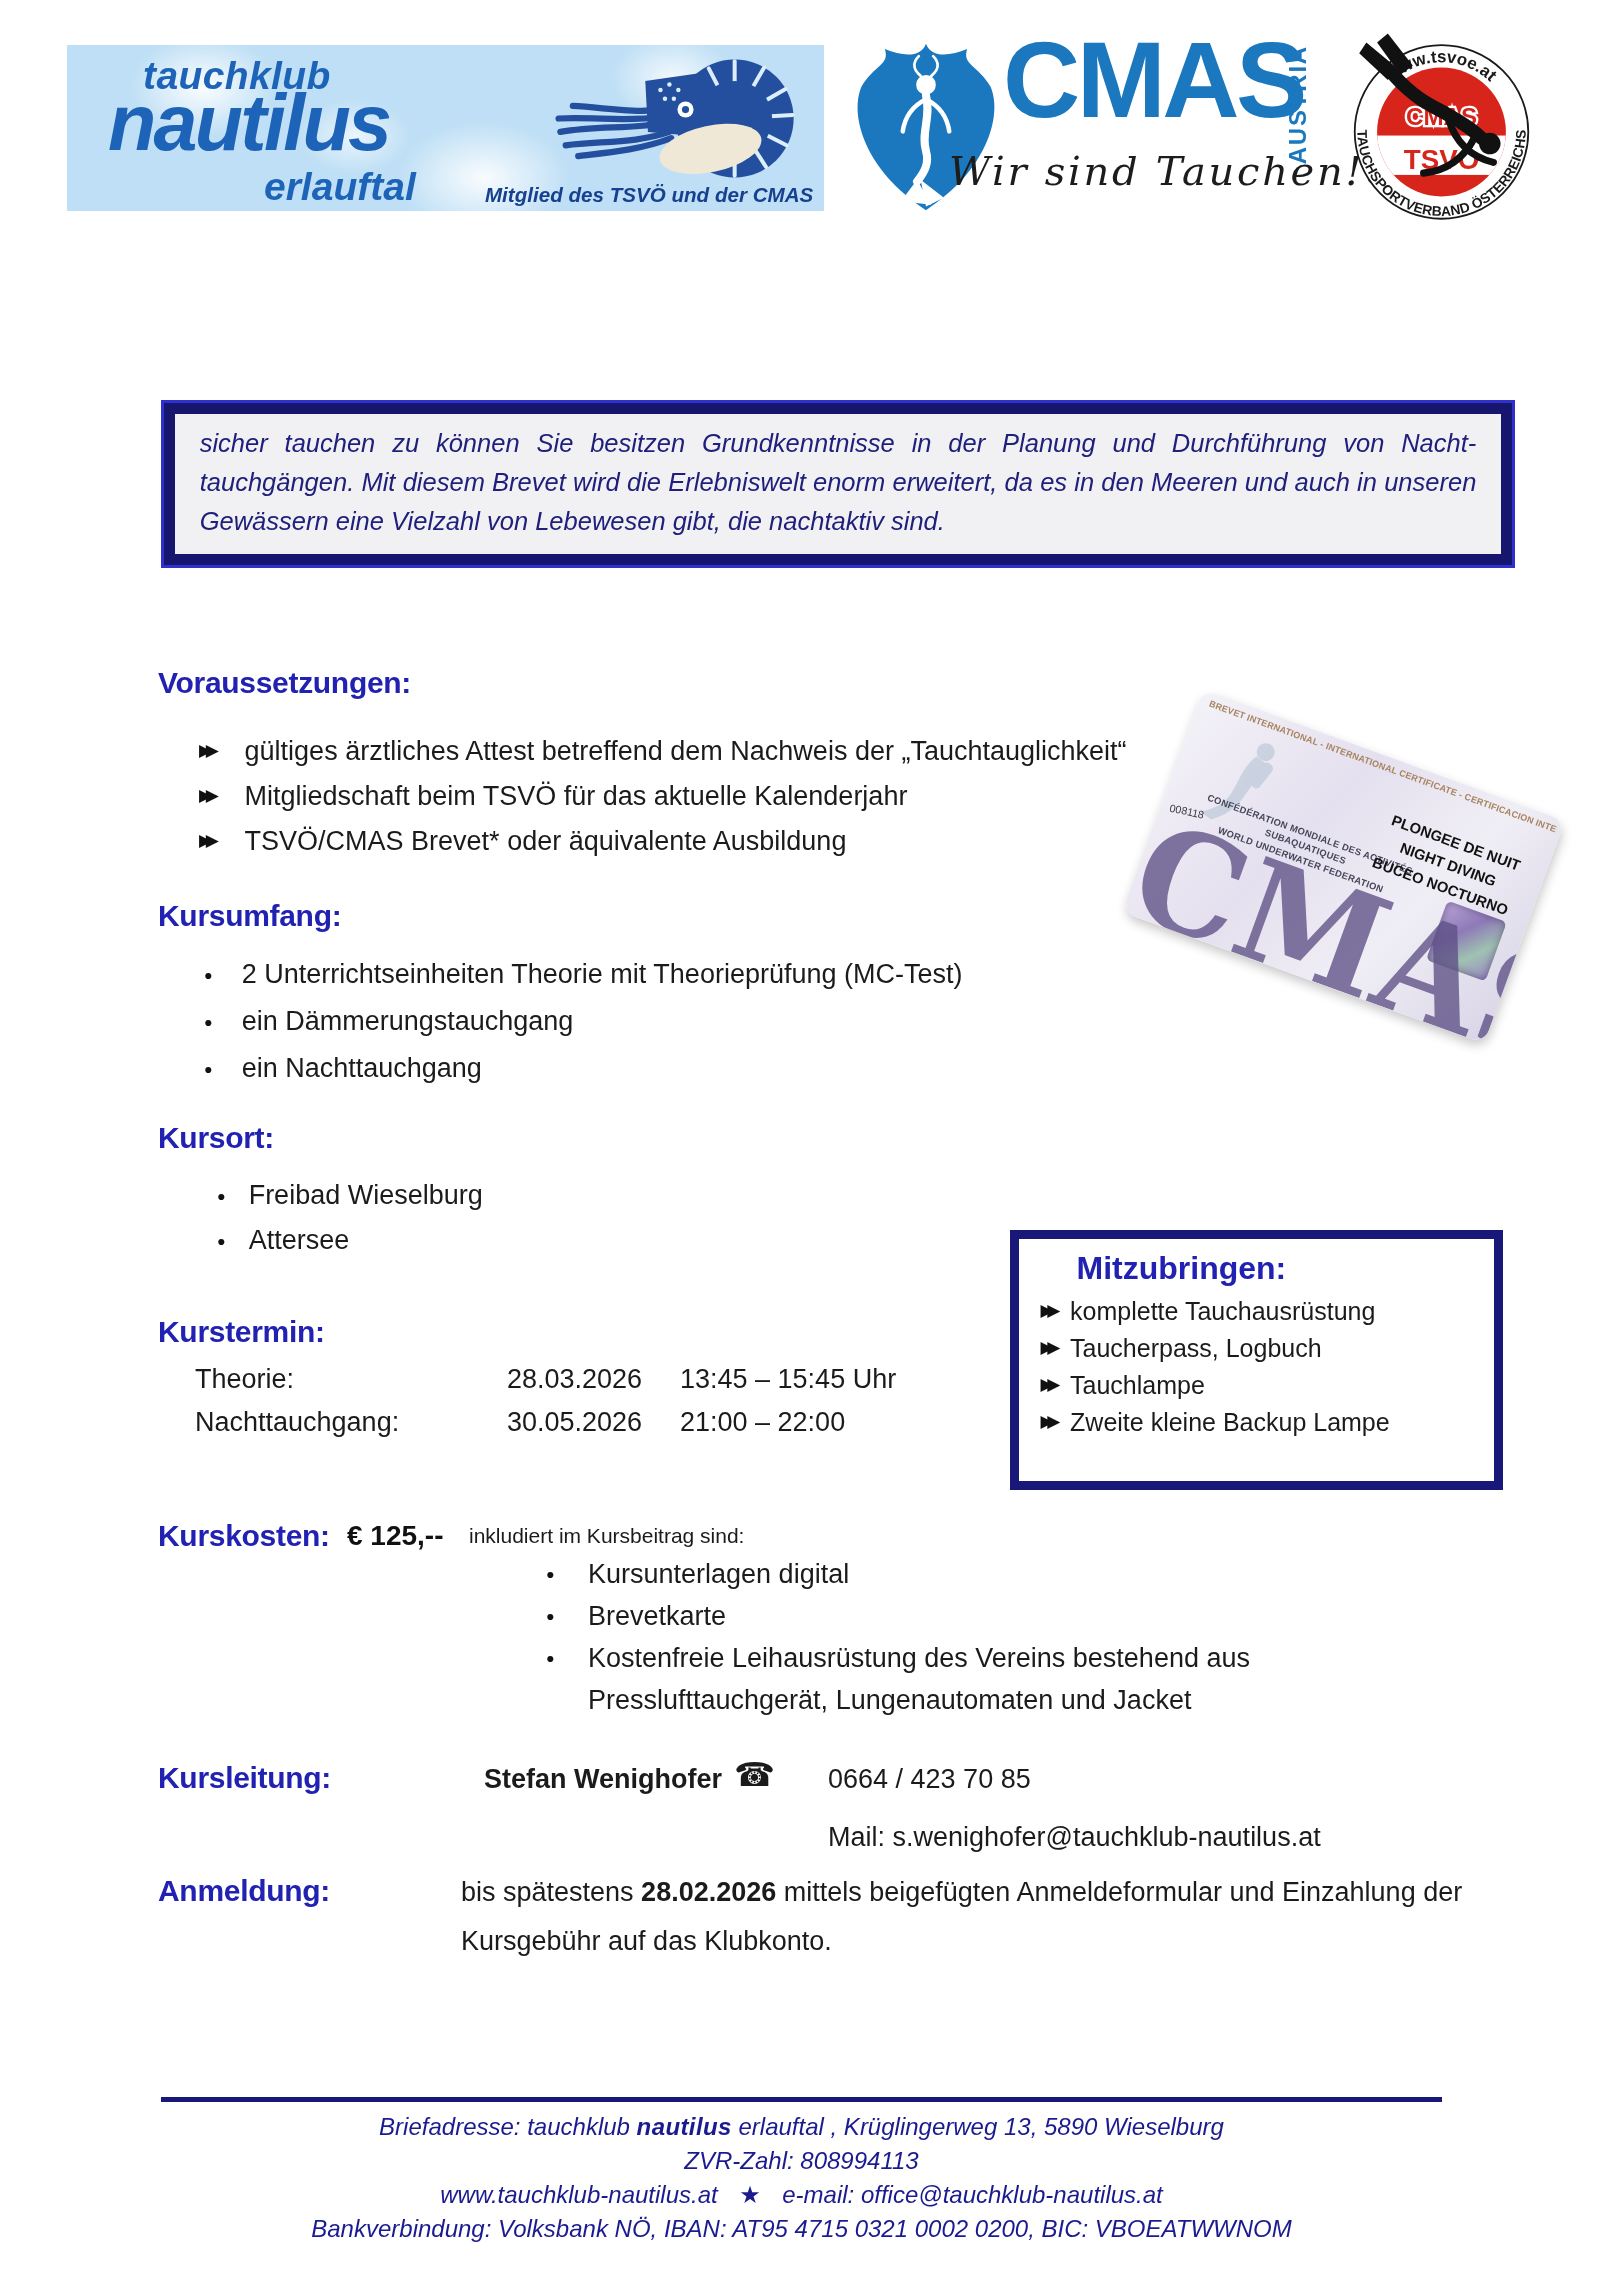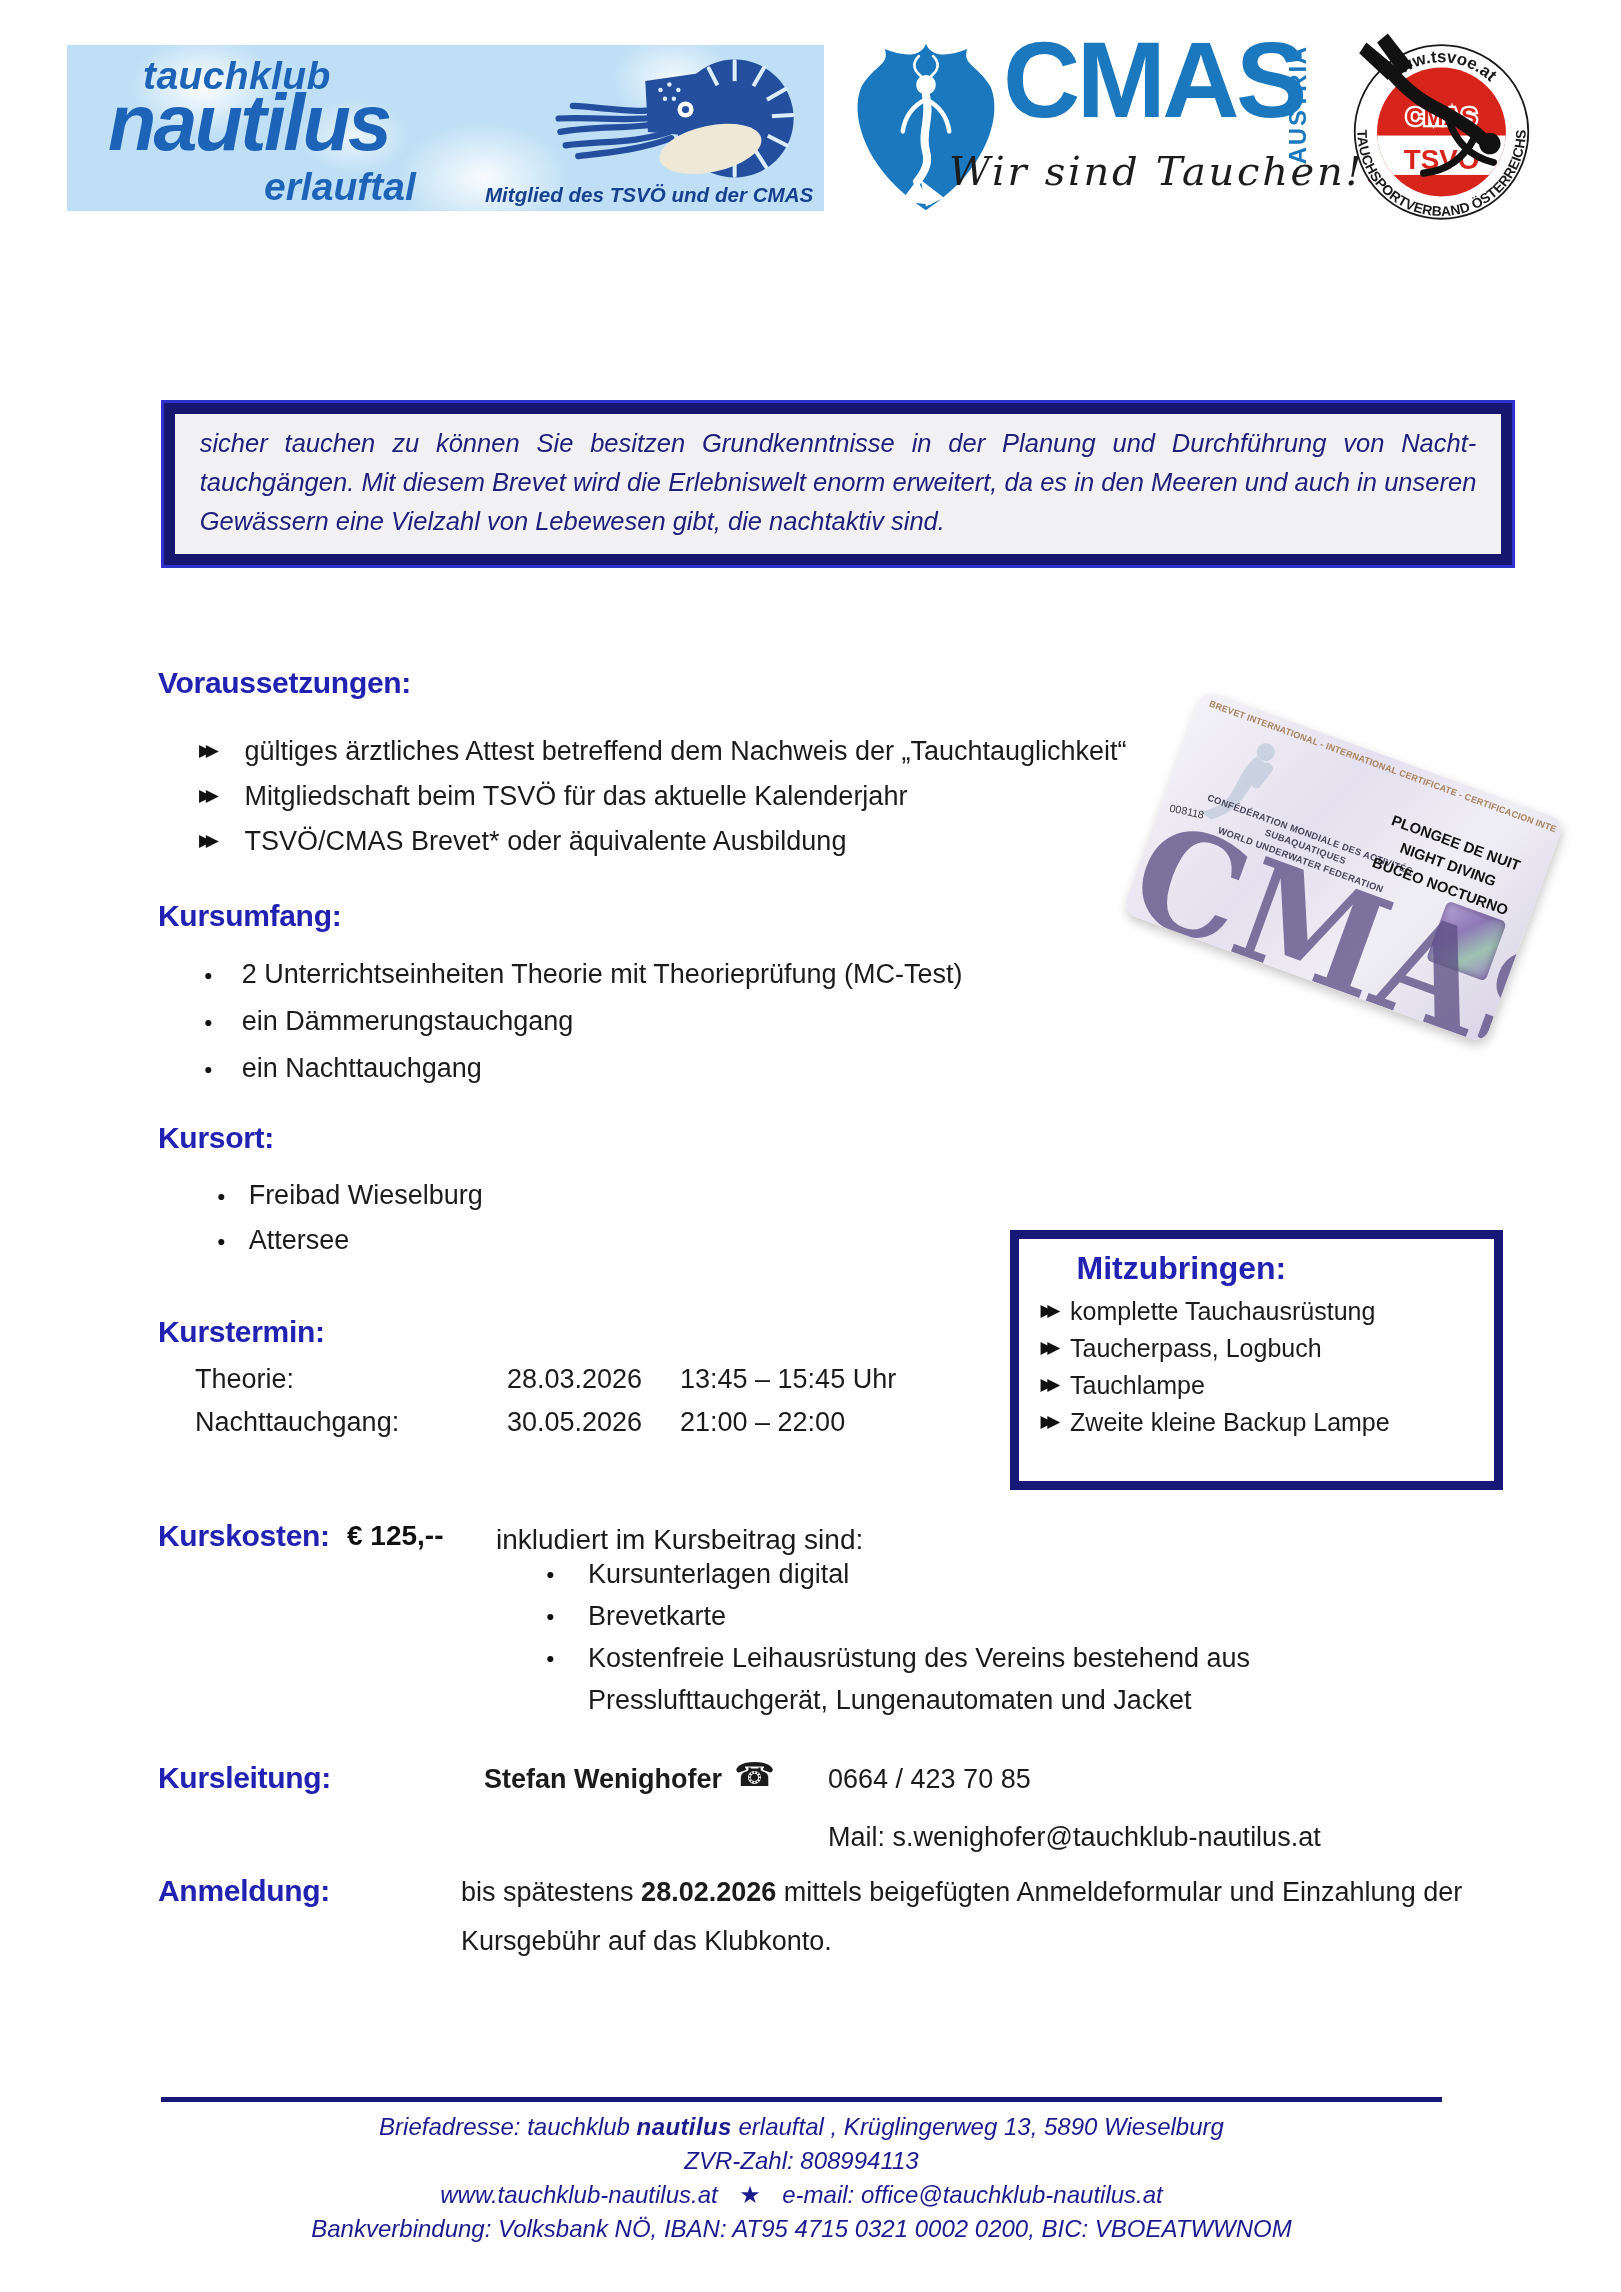--- a/index.html
+++ b/index.html
@@ -65,21 +65,21 @@
   #list-umf{left:204px;top:951px;} #list-umf .brow{height:47px;}
   #list-ort{left:217px;top:1173px;} #list-ort .brow{height:45px;} #list-ort .dot{margin-right:23px;}
 
   
   #termin{left:195px;top:1358px;}
   .trow{display:flex;height:43px;align-items:center;}
   .tl{width:312px;} .td{width:173px;}
 
   
   #kos-price{position:absolute;left:347px;top:1522px;font:700 28px/1 "Liberation Sans",sans-serif;color:#111;}
-  #kos-note{position:absolute;left:496px;top:1524px;font-size:28px;}
+  #kos-note{position:absolute;left:469px;top:1524px;font-size:21px;}
   #list-kos{left:546px;top:1553px;} #list-kos .brow{height:42px;} #list-kos .dot{margin-right:27px;width:15px;}
   #list-kos .cont{padding-left:42px;height:42px;display:flex;align-items:center;}
 
   
   .abs{position:absolute;font-size:27px;color:#1b1b1b;}
   #lei-name{left:484px;top:1764px;font-weight:700;}
   #lei-phone-icon{left:734px;top:1755px;font-size:33px;}
   #lei-phone{left:828px;top:1764px;}
   #lei-mail{left:828px;top:1822px;}
   #anm-line1{left:461px;top:1877px;} #anm-line2{left:461px;top:1926px;}

